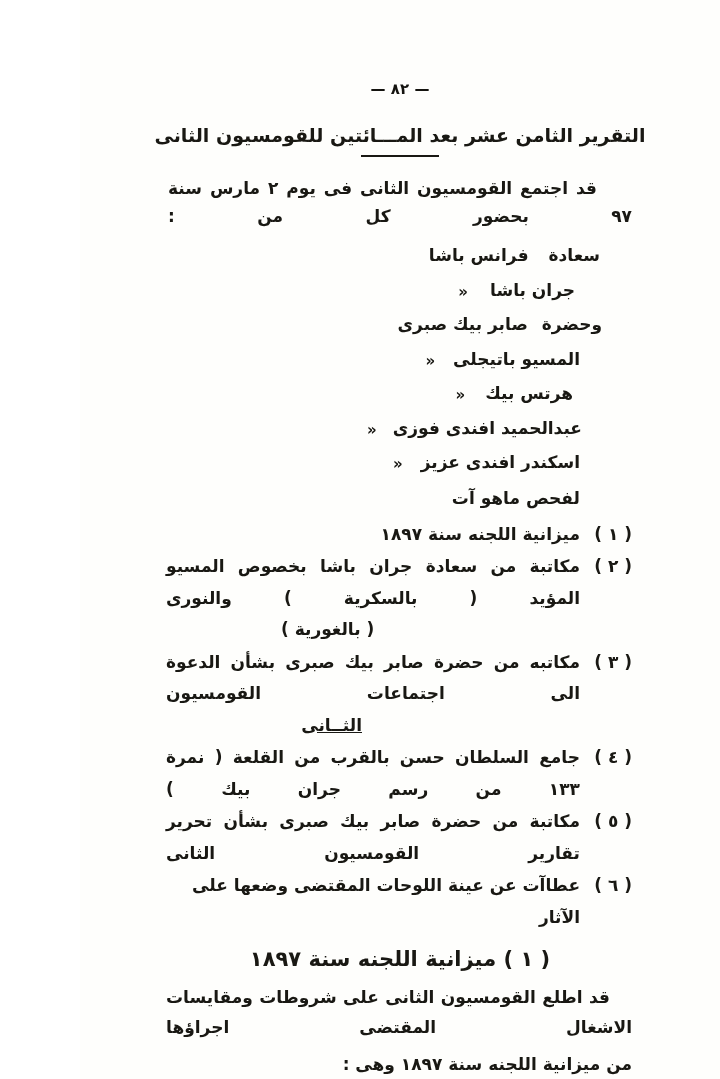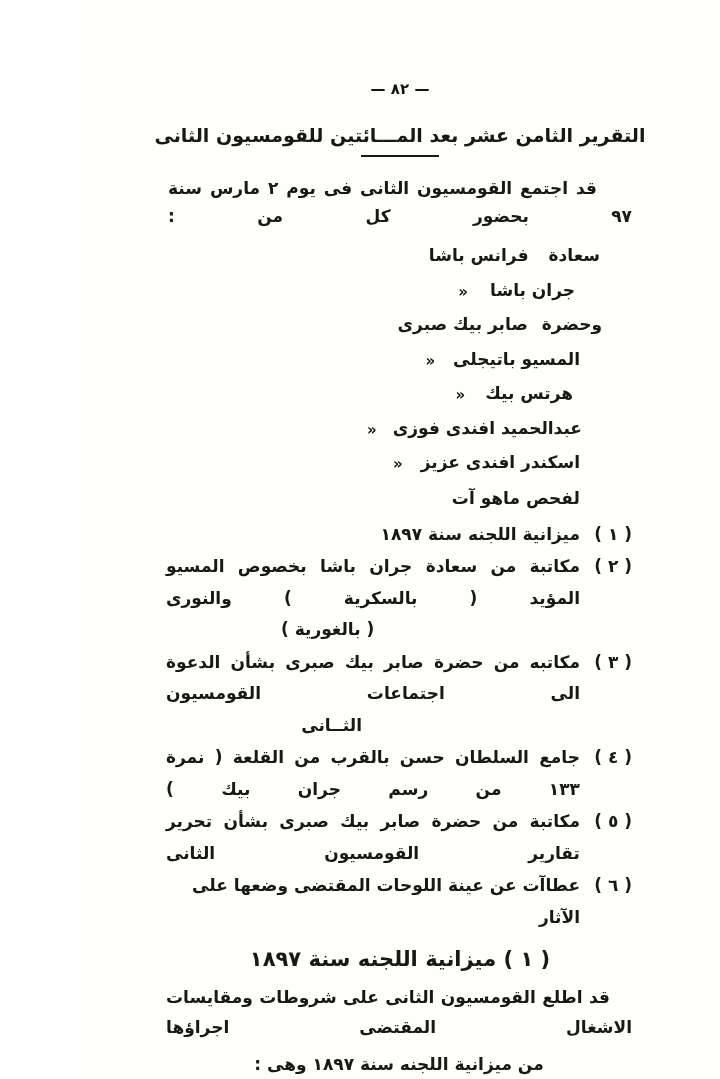--- a/index.html
+++ b/index.html
@@ -93,21 +93,21 @@
   }
   .closing1{
     margin:8px 88px 0 86px;
     text-indent:22px;
     text-align:justify;
     text-align-last:justify;
     line-height:30px;
   }
   .closing2{
     margin:7px 88px 0 86px;
-    text-align:center;
+    text-align:right;
     line-height:30px;
   }
 </style>
 </head>
 <body>
 
 <div class="page">
 
   <div class="folio">— ٨٢ —</div>
 
@@ -173,21 +173,21 @@
       <div class="agenda-text">
         <div class="just">مكاتبة من سعادة جران باشا بخصوص المسيو المؤيد ( بالسكرية ) والنورى</div>
         <div class="cont" style="margin-left:115px;text-align:left;">( بالغورية )</div>
       </div>
     </div>
 
     <div class="agenda-item">
       <span class="agenda-num">( ٣ )</span>
       <div class="agenda-text">
         <div class="just">مكاتبه من حضرة صابر بيك صبرى بشأن الدعوة الى اجتماعات القومسيون</div>
-        <div class="cont" style="margin-right:218px;">الثــانى</div>
+        <div class="cont" style="margin-right:218px;text-decoration:underline;">الثــانى</div>
       </div>
     </div>
 
     <div class="agenda-item">
       <span class="agenda-num">( ٤ )</span>
       <div class="agenda-text">
         <div class="just">جامع السلطان حسن بالقرب من القلعة ( نمرة ١٣٣ من رسم جران بيك )</div>
       </div>
     </div>
 

